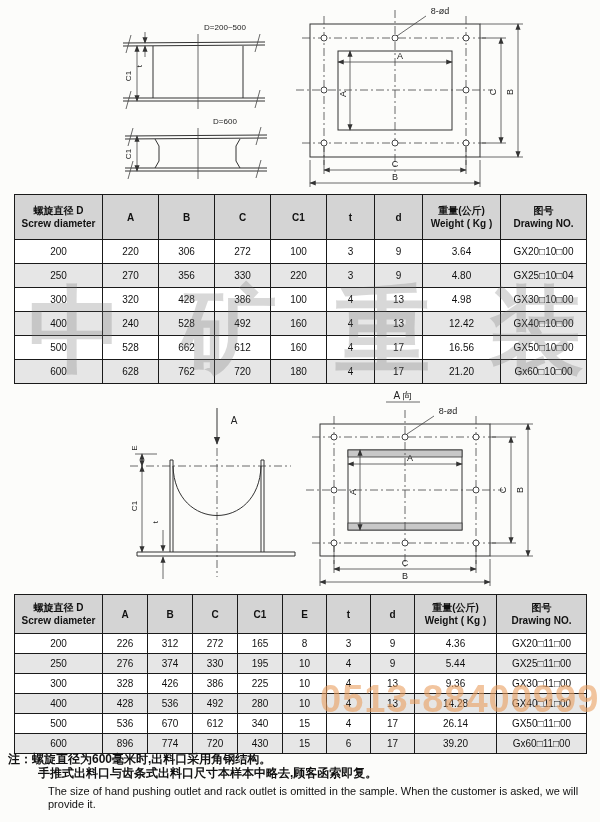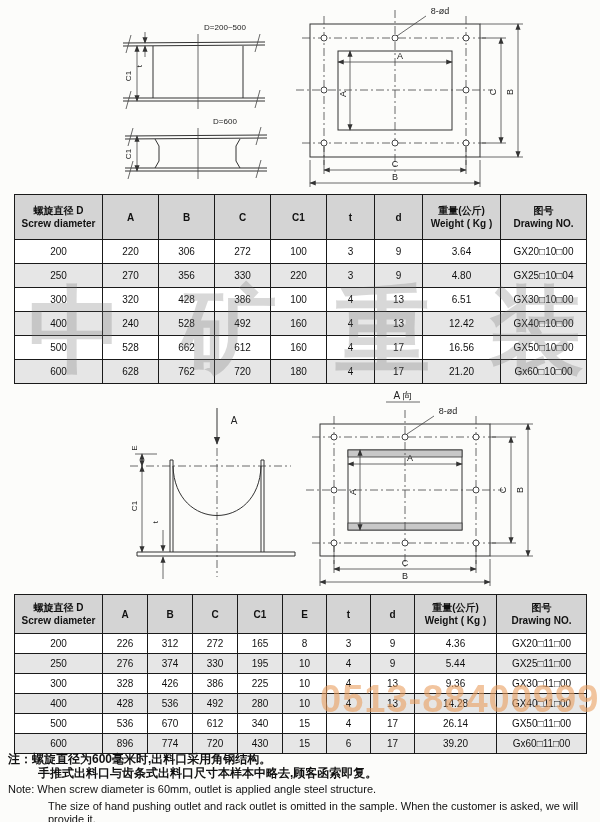--- a/index.html
+++ b/index.html
@@ -212,21 +212,21 @@
             <td>GX25□10□04</td>
           </tr>
           <tr>
             <td>300</td>
             <td>320</td>
             <td>428</td>
             <td>386</td>
             <td>100</td>
             <td>4</td>
             <td>13</td>
-            <td>6.51</td>
+            <td>4.98</td>
             <td>GX30□10□00</td>
           </tr>
           <tr>
             <td>400</td>
             <td>240</td>
             <td>528</td>
             <td>492</td>
             <td>160</td>
             <td>4</td>
             <td>13</td>
@@ -458,21 +458,20 @@
             <td>39.20</td>
             <td>Gx60□11□00</td>
           </tr>
         </tbody>
     </table>
   </div>
 
   <div class="notes">
     <div class="zh">注：螺旋直径为600毫米时,出料口采用角钢结构。</div>
     <div class="zh zh-2">手推式出料口与齿条式出料口尺寸本样本中略去,顾客函索即复。</div>
-    <div class="en">Note: When screw diameter is 60mm, outlet is applied angle steel structure.</div>
     <div class="en en-2">The size of hand pushing outlet and rack outlet is omitted in the sample. When the customer is asked, we will provide it.</div>
   </div>
 
   <div class="wm-gray">
       <span>中</span>
       <span>矿</span>
       <span>重</span>
       <span>装</span>
     </div>
   <div class="wm-orange" id="wm-phone">0513-88400999</div>

